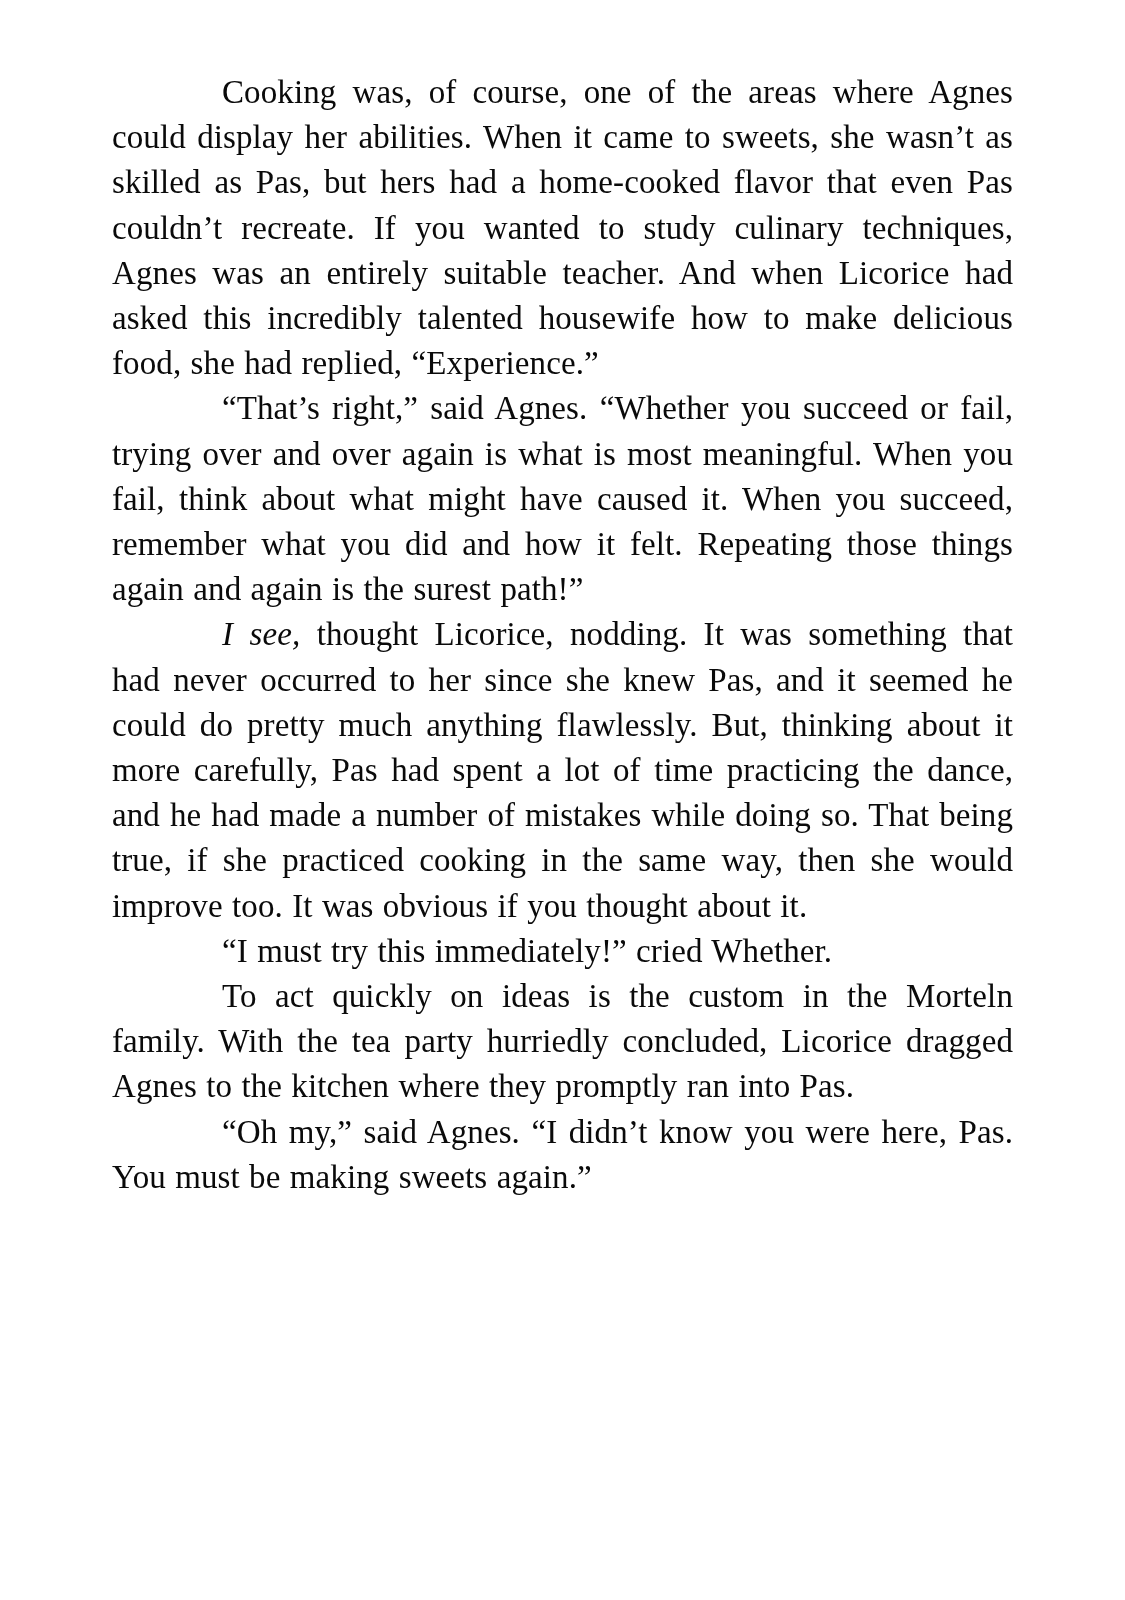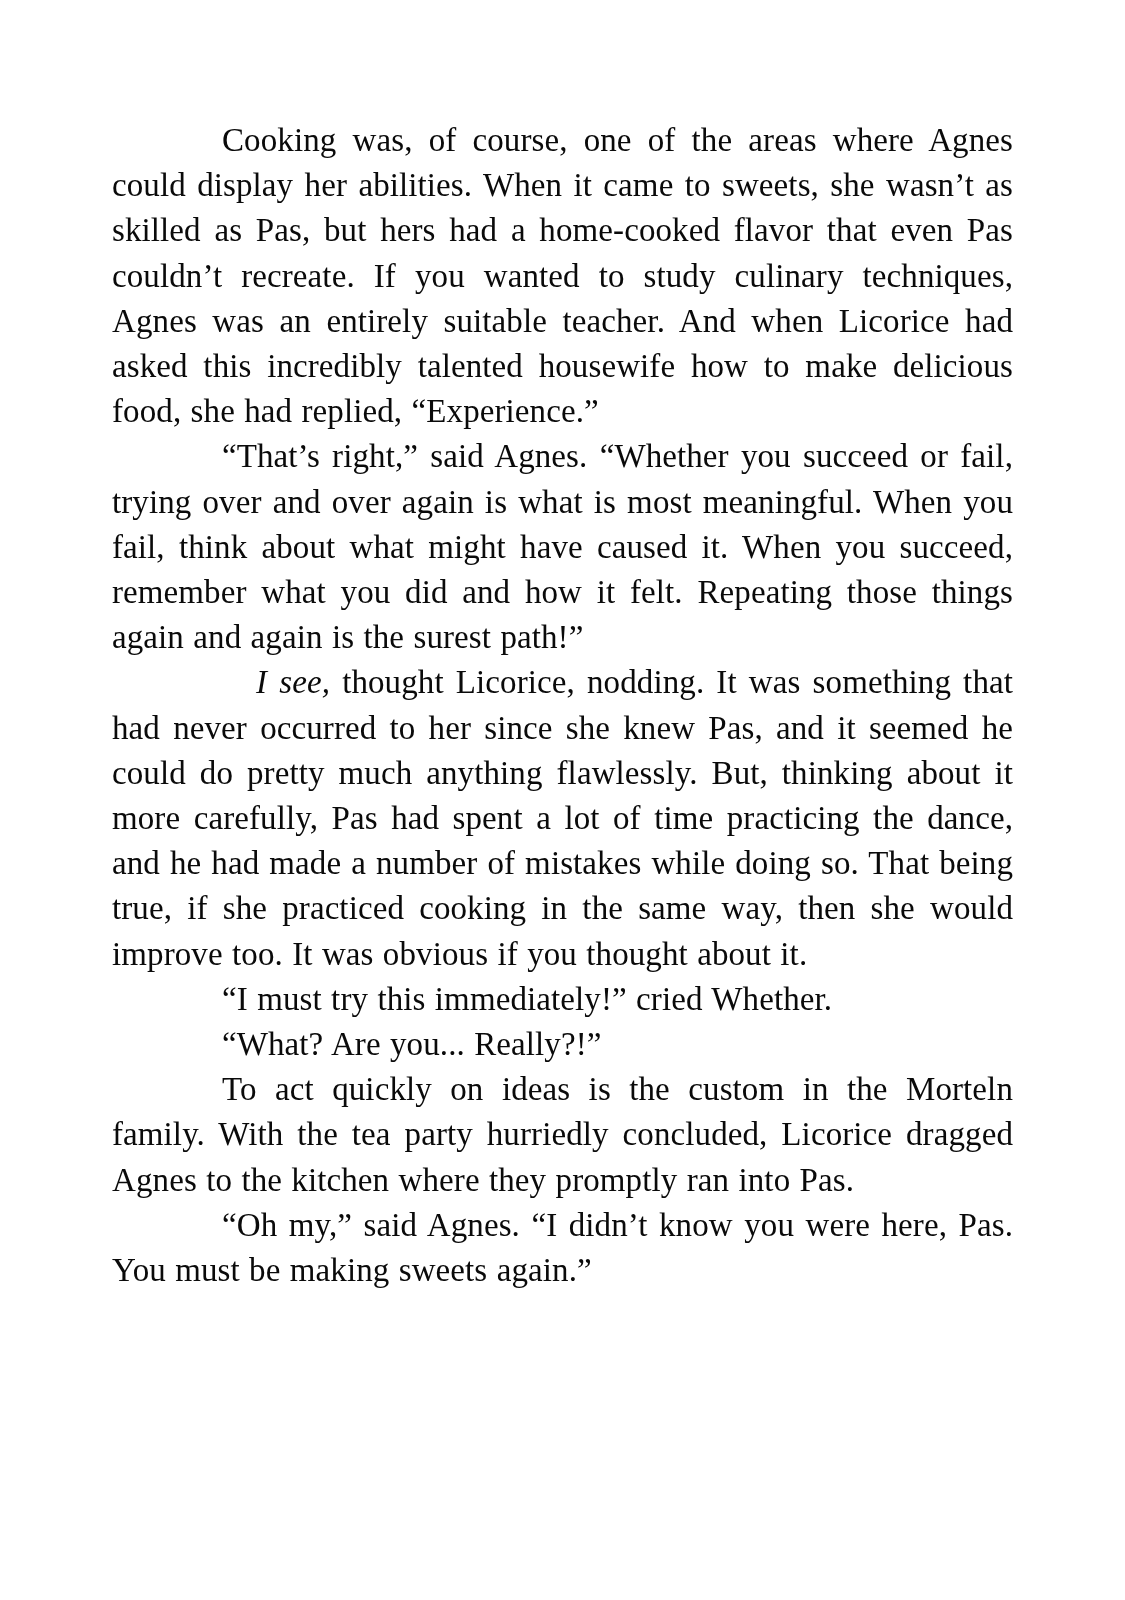--- a/index.html
+++ b/index.html
@@ -10,45 +10,43 @@
   body {
     width: 1125px;
     height: 1600px;
     overflow: hidden;
     font-family: "Liberation Serif", "DejaVu Serif", serif;
   }
   .book-page {
     box-sizing: border-box;
     width: 1125px;
     height: 1576px;
-    padding: 118px 112px 0 112px;
+    padding: 70px 112px 0 112px;
     background: #ffffff;
   }
   .book-page p.para {
     margin: 0;
     padding: 0;
     text-align: justify;
     text-indent: 110px;
     font-size: 33px;
     line-height: 45.2px;
     color: #0a0a0a;
     letter-spacing: 0.1px;
     word-spacing: 1px;
   }
   .book-page p.para span.italic {
     font-style: italic;
-    margin-left: 34px;
   }
 </style>
 </head>
 <body>
 
 <div class="book-page">
   <div id="text-block">
       <p class="para"><span>Cooking was, of course, one of the areas where Agnes could display her abilities. When it came to sweets, she wasn’t as skilled as Pas, but hers had a home-cooked flavor that even Pas couldn’t recreate. If you wanted to study culinary techniques, Agnes was an entirely suitable teacher. And when Licorice had asked this incredibly talented housewife how to make delicious food, she had replied, “Experience.”</span></p>
       <p class="para"><span>“That’s right,” said Agnes. “Whether you succeed or fail, trying over and over again is what is most meaningful. When you fail, think about what might have caused it. When you succeed, remember what you did and how it felt. Repeating those things again and again is the surest path!”</span></p>
       <p class="para"><span class="italic">I see,</span><span> thought Licorice, nodding. It was something that had never occurred to her since she knew Pas, and it seemed he could do pretty much anything flawlessly. But, thinking about it more carefully, Pas had spent a lot of time practicing the dance, and he had made a number of mistakes while doing so. That being true, if she practiced cooking in the same way, then she would improve too. It was obvious if you thought about it.</span></p>
       <p class="para"><span>“I must try this immediately!” cried Whether.</span></p>
-      <p class="para"><span>“What? Are you... Really?!”</span></p>
       <p class="para"><span>To act quickly on ideas is the custom in the Morteln family. With the tea party hurriedly concluded, Licorice dragged Agnes to the kitchen where they promptly ran into Pas.</span></p>
       <p class="para"><span>“Oh my,” said Agnes. “I didn’t know you were here, Pas. You must be making sweets again.”</span></p>
     </div>
 </div>
 
 </body></html>

